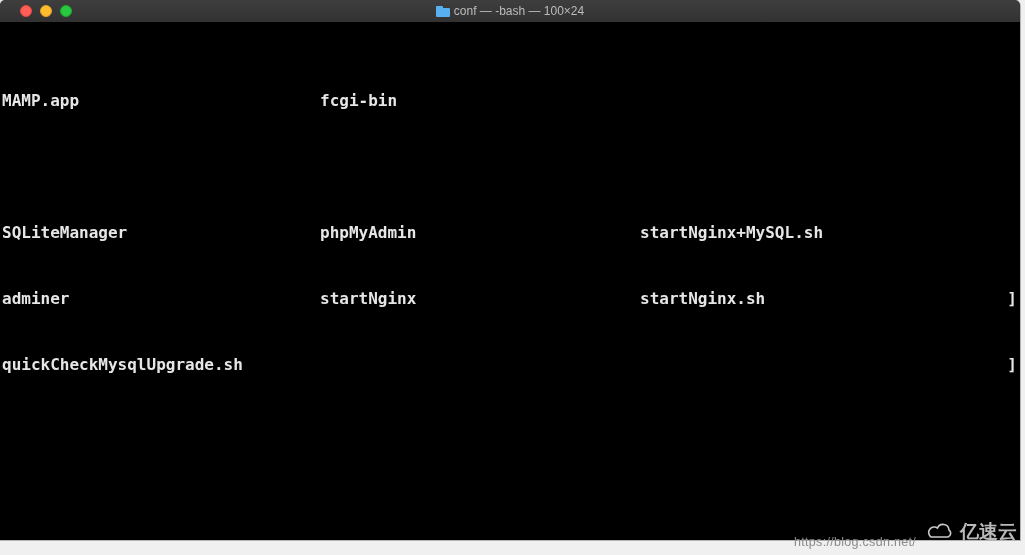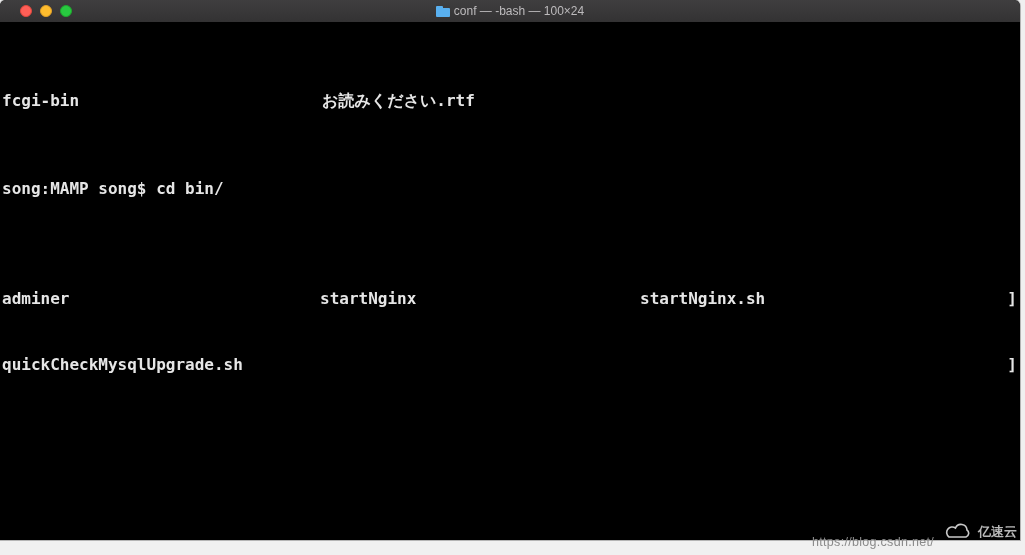--- a/index.html
+++ b/index.html
@@ -73,21 +73,21 @@
       position: absolute;
       right: 8px; bottom: 6px;
       font-family: Arial, sans-serif;
       font-size: 12.5px;
       color: #8a8a8a;
       display: flex; align-items: center; gap: 10px;
     }
     .watermark .csdn { letter-spacing: 0.3px; margin-top: 20px; }
     .yisu {
       display: flex; align-items: center; gap: 4px;
-      color: #b9b9b9; font-weight: bold; font-size: 13px;
+      color: #b9b9b9; font-weight: bold; font-size: 19px;
     }
     .yisu-cloud {
       width: 30px; height: 18px; position: relative;
     }
     .yisu-cloud svg { width: 30px; height: 18px; }
     .rbracket {
       width: 1015px;
       display: flex;
       align-items: center;
     }
@@ -106,27 +106,31 @@
     </div>
     <div class="title-center">
       <span class="folder-icon"></span>
       <span>conf — -bash — 100×24</span>
     </div>
   </div>
 
   <div class="terminal">
     
     <div class="columns">
+      <div class="cA">MAMP.app</div>
       <div class="cB">fcgi-bin</div>
-      <div class="cC">お読みください.rtf</div>
     </div>
 
-    <div>song:MAMP song$ cd bin/</div>
 
     
+    <div class="columns">
+      <div class="cA">SQLiteManager</div>
+      <div class="cB">phpMyAdmin</div>
+      <div class="cC">startNginx+MySQL.sh</div>
+    </div>
     <div class="rbracket"><div class="content columns"><div class="cA">adminer</div><div class="cB">startNginx</div><div class="cC">startNginx.sh</div></div><div class="br">]</div></div>
     <div class="rbracket"><div class="content columns"><div class="cB">quickCheckMysqlUpgrade.sh</div></div><div class="br">]</div></div>
     
     
     
     
     
 
     
     

